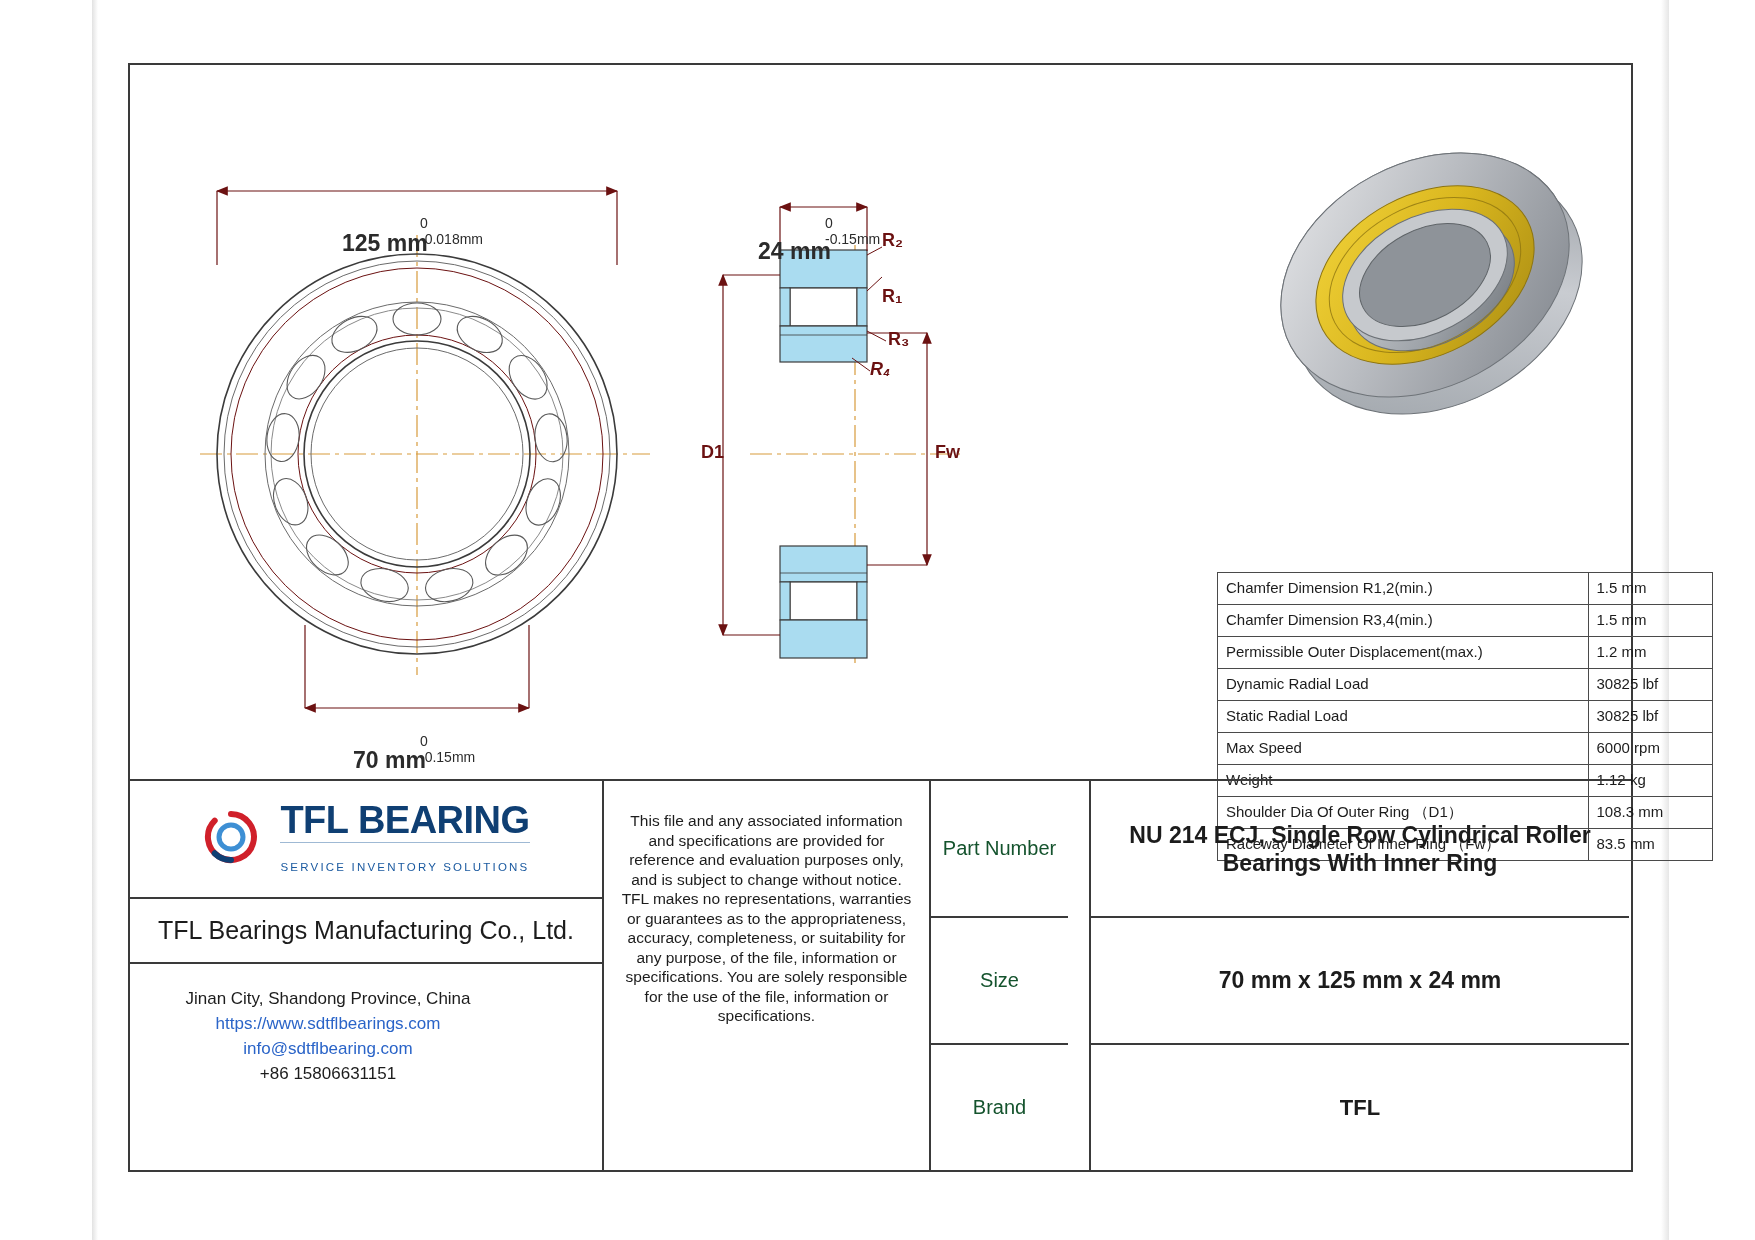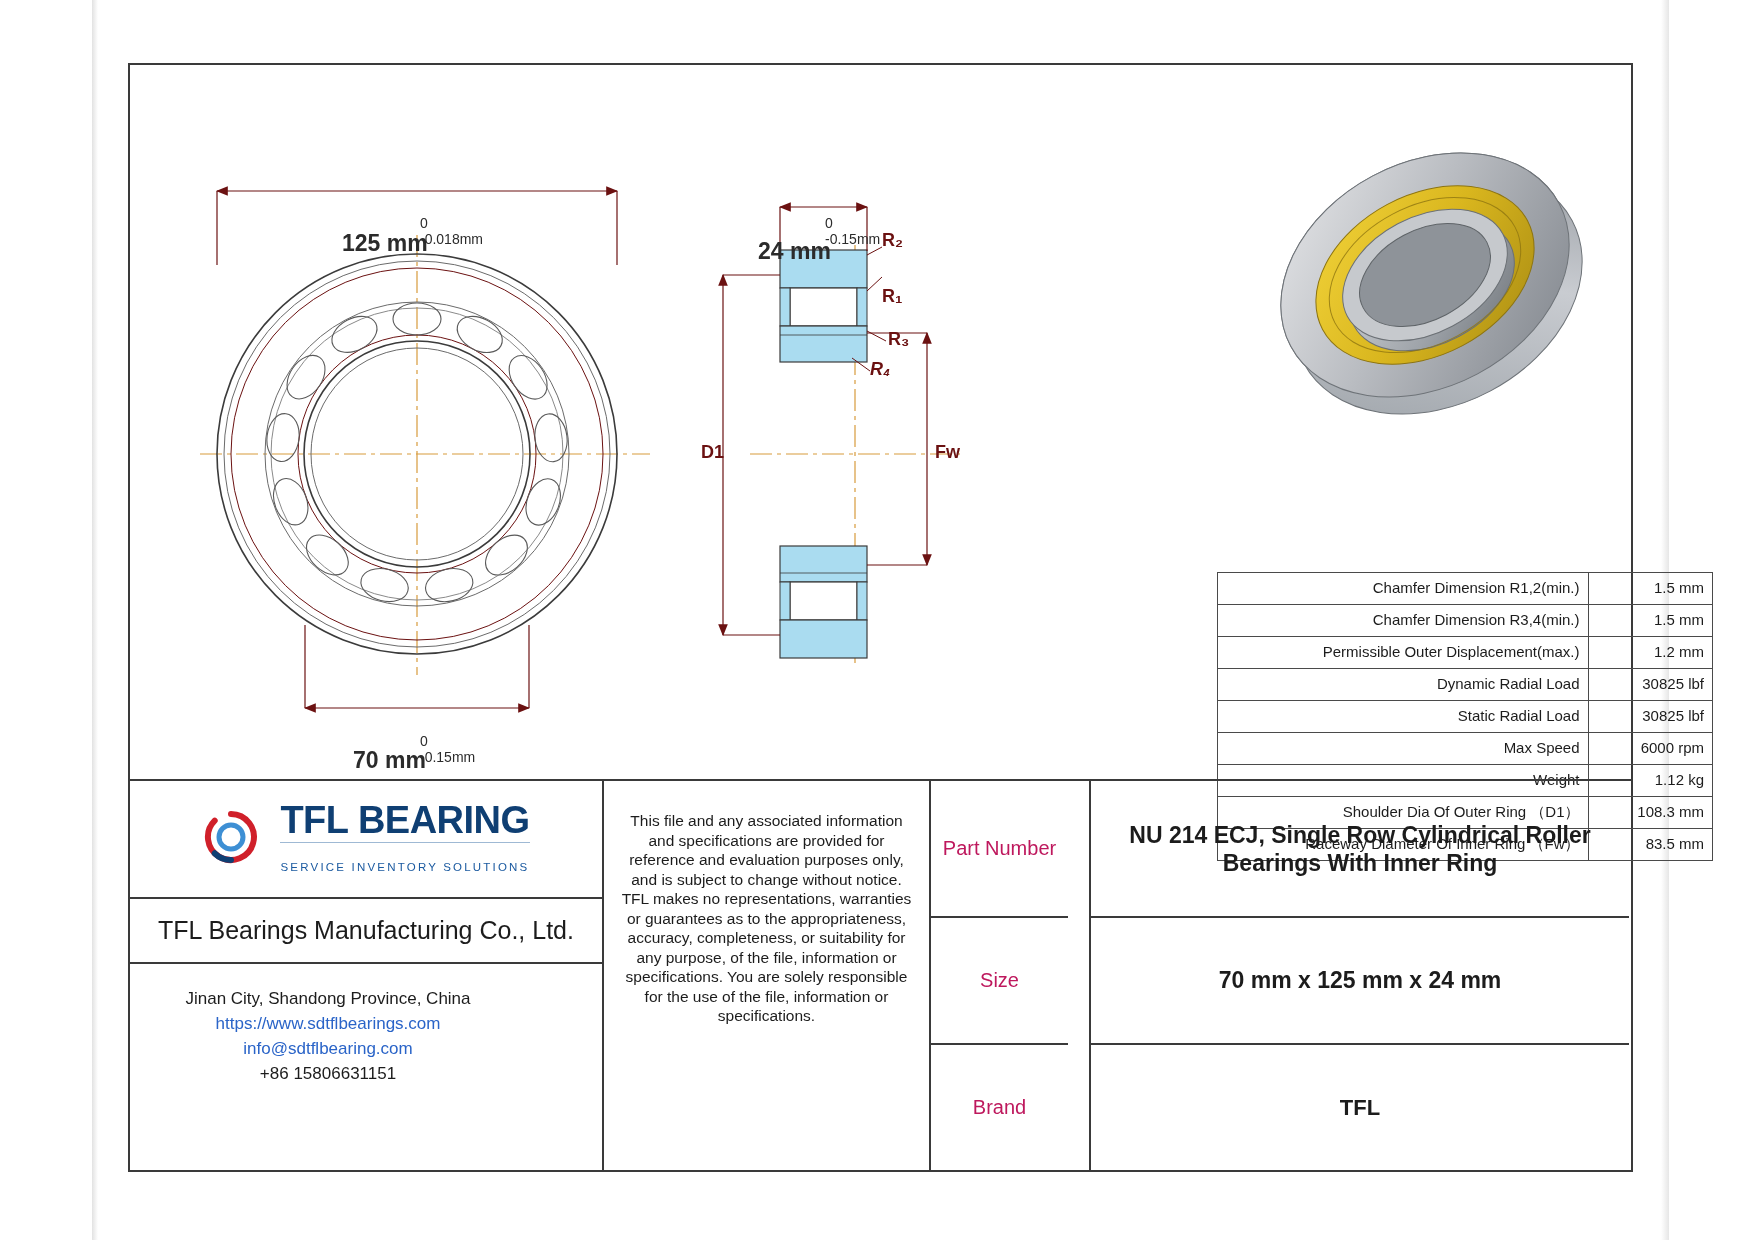--- a/index.html
+++ b/index.html
@@ -67,21 +67,20 @@
   }
 
   
   .spec-table {
     position: absolute;
     left: 1087px; top: 507px;
     width: 496px;
     border-collapse: collapse;
     font-size: 15px;
     color: #1c1c1c;
-    text-align: right;
   }
   .spec-table td {
     border: 1px solid #4a4a4a;
     padding: 6px 8px 7px 8px;
     height: 18px;
     line-height: 18px;
   }
   .spec-table td.k { width: 362px; }
   .spec-table td.v { width: 110px; }
 
@@ -144,21 +143,21 @@
     position: absolute;
     left: 801px; top: 0;
     width: 160px; height: 391px;
     border-right: 2px solid #3a3a3a;
     box-sizing: border-box;
   }
   .tb-key {
     box-sizing: border-box;
     width: 137px;
     display: flex; align-items: center; justify-content: center;
-    font-size: 20px; color: #be185d;
+    font-size: 20px; color: #14532d;
   }
   .tb-key.k1 { height: 137px; border-bottom: 2px solid #3a3a3a; }
   .tb-key.k2 { height: 127px; border-bottom: 2px solid #3a3a3a; }
   .tb-key.k3 { height: 125px; }
   .tb-col-vals {
     position: absolute;
     left: 961px; top: 0;
     width: 540px; height: 391px;
     box-sizing: border-box;
   }

